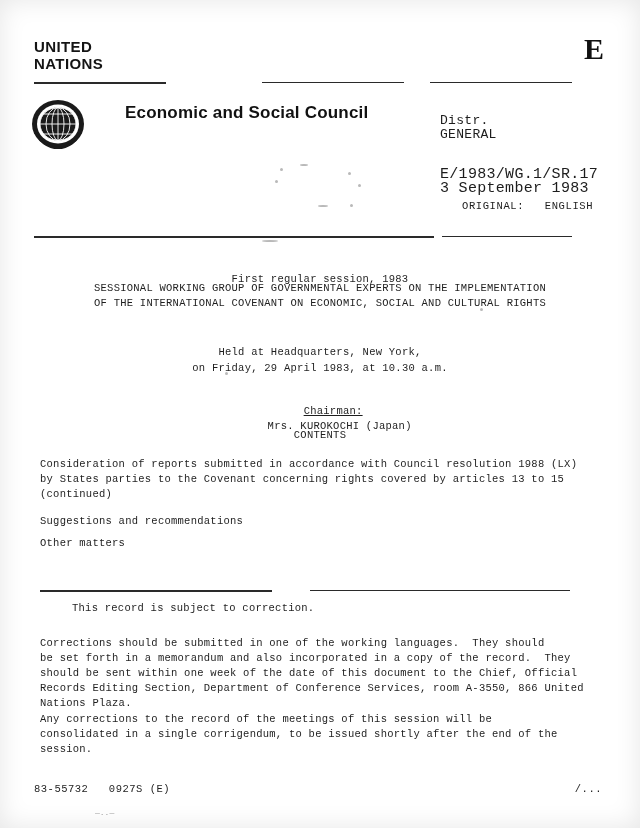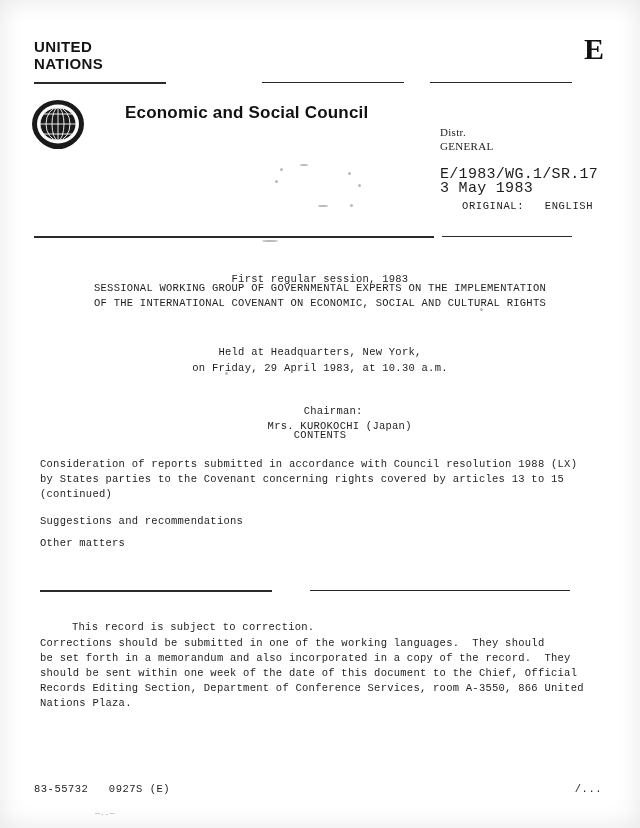--- a/index.html
+++ b/index.html
@@ -70,23 +70,23 @@
     font-family: "Liberation Sans", sans-serif;
     font-weight: bold;
     font-size: 17px;
     letter-spacing: 0.2px;
     color: #111;
   }
 
   .distr-block {
     position: absolute;
     left: 440px;
-    top: 125px;
-    font-family: Liberation Serif, serif;
-    font-size: 11px;
+    top: 114px;
+    font-family: Liberation Mono, monospace;
+    font-size: 13px;
     line-height: 14px;
     color: #1d1d1d;
     letter-spacing: 0.3px;
   }
   .symbol-block {
     position: absolute;
     left: 440px;
     top: 168px;
     font-family: "Liberation Mono", monospace;
     font-size: 15px;
@@ -121,20 +121,21 @@
   }
 
   .session-line { top: 272px; text-align: center; }
   .group-line { top: 281px; }
   .summary-line { top: 318px; }
   .held-line { top: 345px; }
   .chairman-line { top: 389px; }
   .contents-line { top: 428px; }
 
   .chairman-u {
+    text-decoration: underline;
     text-align: center;
   }
 
   .contents-body {
     position: absolute;
     left: 40px;
     top: 457px;
     width: 560px;
   }
   .contents-item2 {
@@ -144,21 +145,21 @@
   }
   .contents-item3 {
     position: absolute;
     left: 40px;
     top: 536px;
   }
 
   .note-1 {
     position: absolute;
     left: 72px;
-    top: 620px;
+    top: 601px;
   }
   .note-2 {
     position: absolute;
     left: 40px;
     top: 636px;
     width: 560px;
   }
   .note-3 {
     position: absolute;
     left: 40px;
@@ -235,21 +236,21 @@
 
   <div class="council-title">Economic and Social Council</div>
 
   <div class="distr-block">
     <div>Distr.</div>
     <div>GENERAL</div>
   </div>
 
   <div class="symbol-block">
     <div>E/1983/WG.1/SR.17</div>
-    <div>3 May 1983</div>
+    <div>3 September 1983</div>
   </div>
   <div class="original-line">
     <span>ORIGINAL:</span>
     &nbsp;&nbsp;<span>ENGLISH</span>
   </div>
 
   <div class="speck" style="left:280px; top:168px; width:3px; height:3px;"></div>
   <div class="speck" style="left:300px; top:164px; width:8px; height:2px;"></div>
   <div class="speck" style="left:348px; top:172px; width:3px; height:3px;"></div>
   <div class="speck" style="left:275px; top:180px; width:3px; height:3px;"></div>
@@ -286,20 +287,23 @@
 
   <div class="rule" style="left:40px; top:590px; width:232px;"></div>
   <div class="rule" style="left:310px; top:590px; width:260px; height:1px;"></div>
 
   <div class="body-mono note-1">This record is subject to correction.</div>
   <div class="body-mono note-2">Corrections should be submitted in one of the working languages.  They should
 be set forth in a memorandum and also incorporated in a copy of the record.  They
 should be sent within one week of the date of this document to the Chief, Official
 Records Editing Section, Department of Conference Services, room A-3550, 866 United
 Nations Plaza.</div>
+  <div class="body-mono note-3">Any corrections to the record of the meetings of this session will be
+consolidated in a single corrigendum, to be issued shortly after the end of the
+session.</div>
 
   <div class="footer-left">
     <span>83-55732</span>
     &nbsp;&nbsp;<span>0927S (E)</span>
   </div>
   <div class="footer-right">/...</div>
   <div class="footer-smudge">—..—</div>
 
 </div>
 

